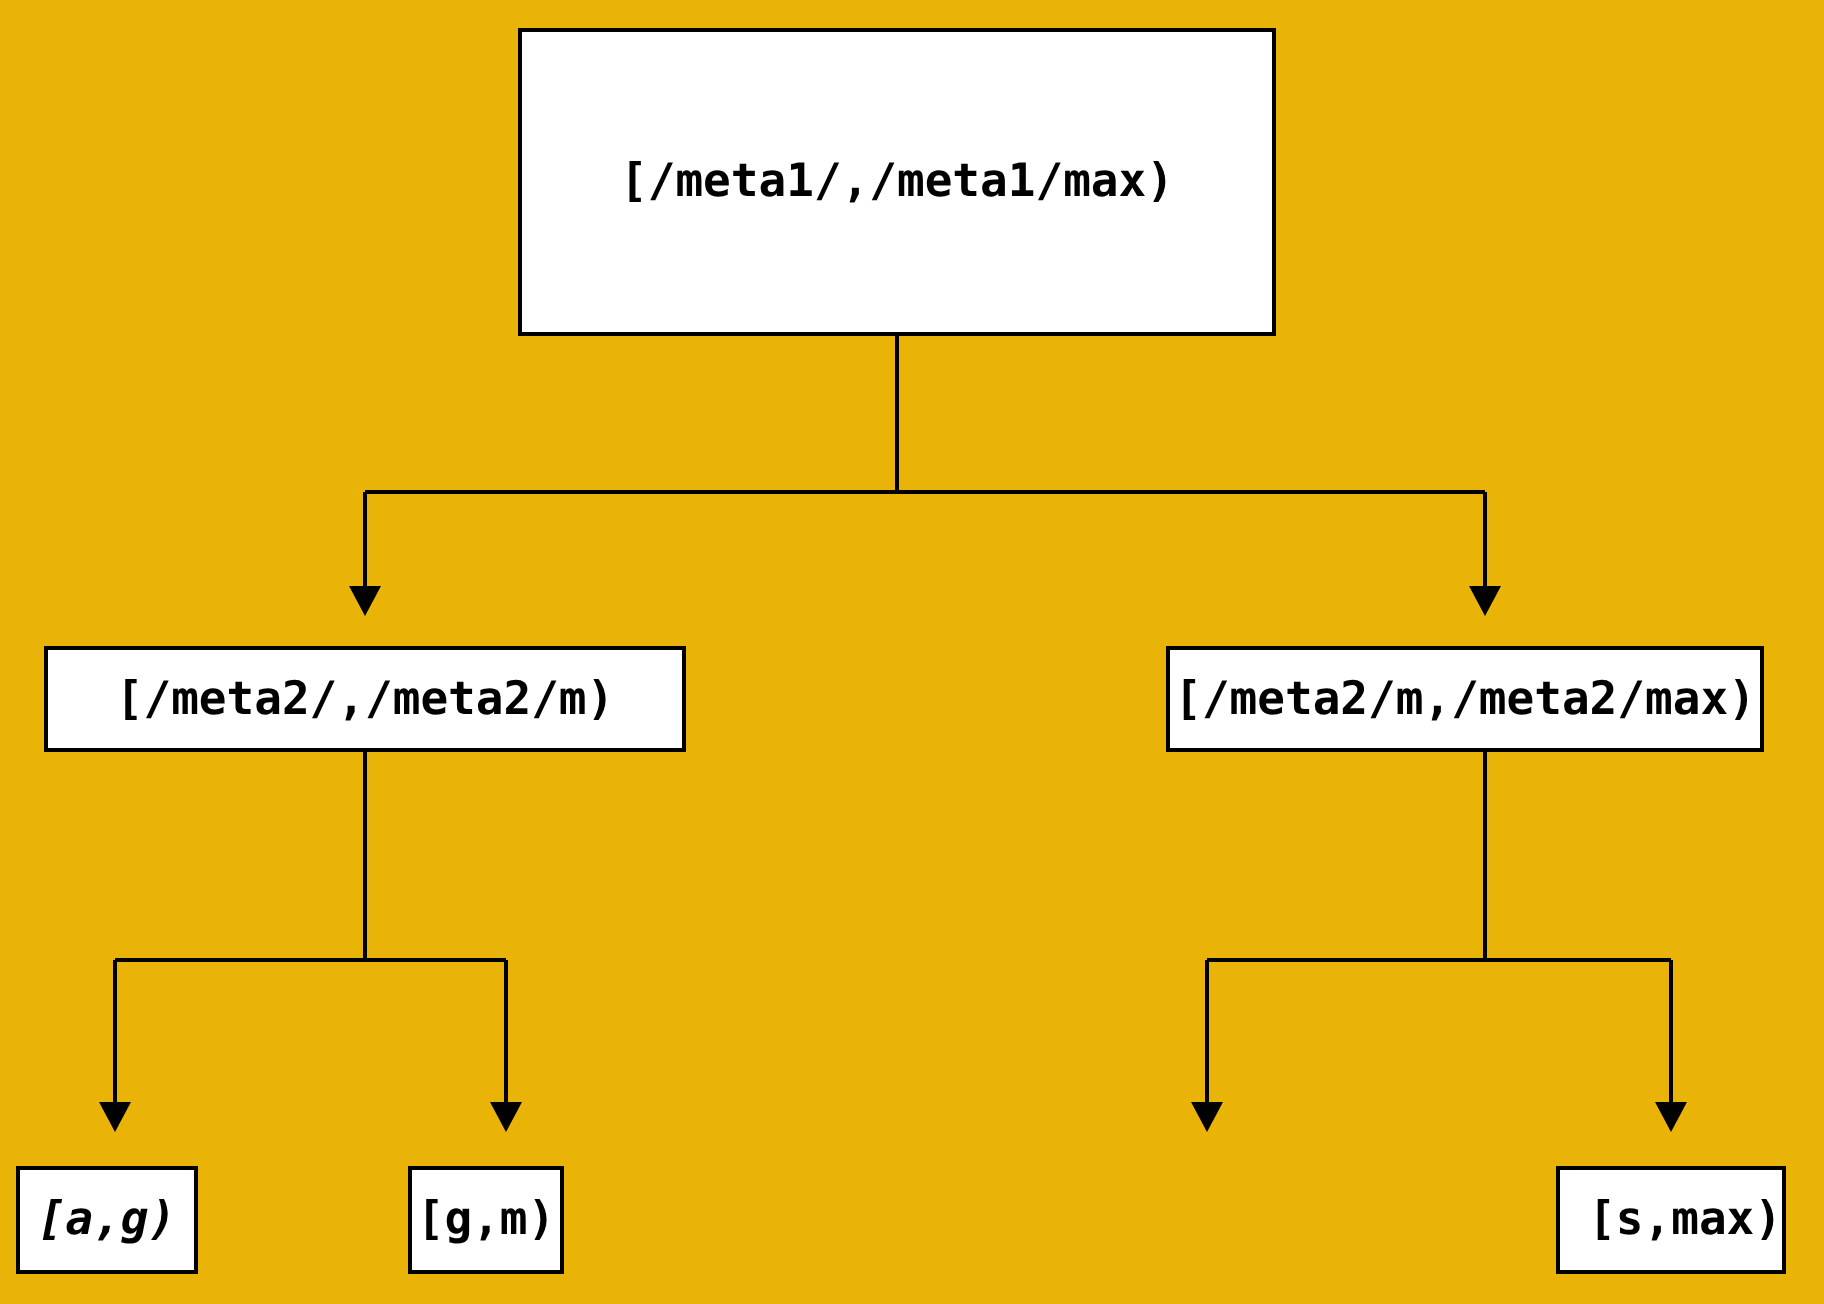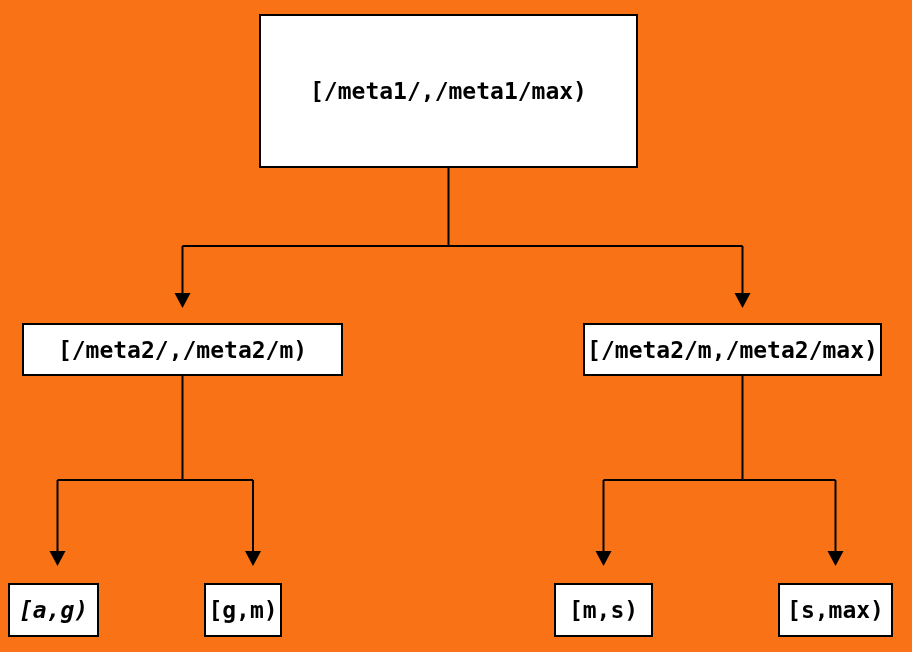--- a/index.html
+++ b/index.html
@@ -4,21 +4,21 @@
 <style>
   html, body {
     margin: 0;
     padding: 0;
     background: #ffffff;
   }
   .canvas {
     position: relative;
     width: 912px;
     height: 652px;
-    background: #f97316;
+    background: #eab308;
     font-family: "DejaVu Sans Mono", "Liberation Mono", monospace;
     overflow: hidden;
   }
   .edges {
     position: absolute;
     left: 0;
     top: 0;
     width: 912px;
     height: 652px;
   }
@@ -35,21 +35,21 @@
     color: #000000;
     white-space: nowrap;
     letter-spacing: 0;
   }
   .node-root   { left: 259px; top: 14px;  width: 379px; height: 154px; }
   .node-l2-left  { left: 22px;  top: 323px; width: 321px; height: 53px; }
   .node-l2-right { left: 583px; top: 323px; width: 299px; height: 53px; }
   .node-leaf-ag   { left: 8px;   top: 583px; width: 91px;  height: 54px; font-style: italic; }
   .node-leaf-gm   { left: 204px; top: 583px; width: 78px;  height: 54px; }
   .node-leaf-ms   { left: 554px; top: 583px; width: 99px;  height: 54px; }
-  .node-leaf-smax { left: 778px; top: 583px; width: 115px; height: 54px; }
+  .node-leaf-smax { left: 778px; top: 583px; width: 115px; height: 54px; justify-content: flex-end; }
   .edge-line {
     stroke: #000000;
     stroke-width: 2;
     fill: none;
   }
   .arrow-head {
     fill: #000000;
     stroke: none;
   }
 </style>
@@ -101,21 +101,18 @@
   </div>
 
   <div class="node node-leaf-ag">
     <span>[a,g)</span>
   </div>
 
   <div class="node node-leaf-gm">
     <span>[g,m)</span>
   </div>
 
-  <div class="node node-leaf-ms">
-    <span>[m,s)</span>
-  </div>
 
   <div class="node node-leaf-smax">
     <span>[s,max)</span>
   </div>
 
 </div>
 
 </body></html>

